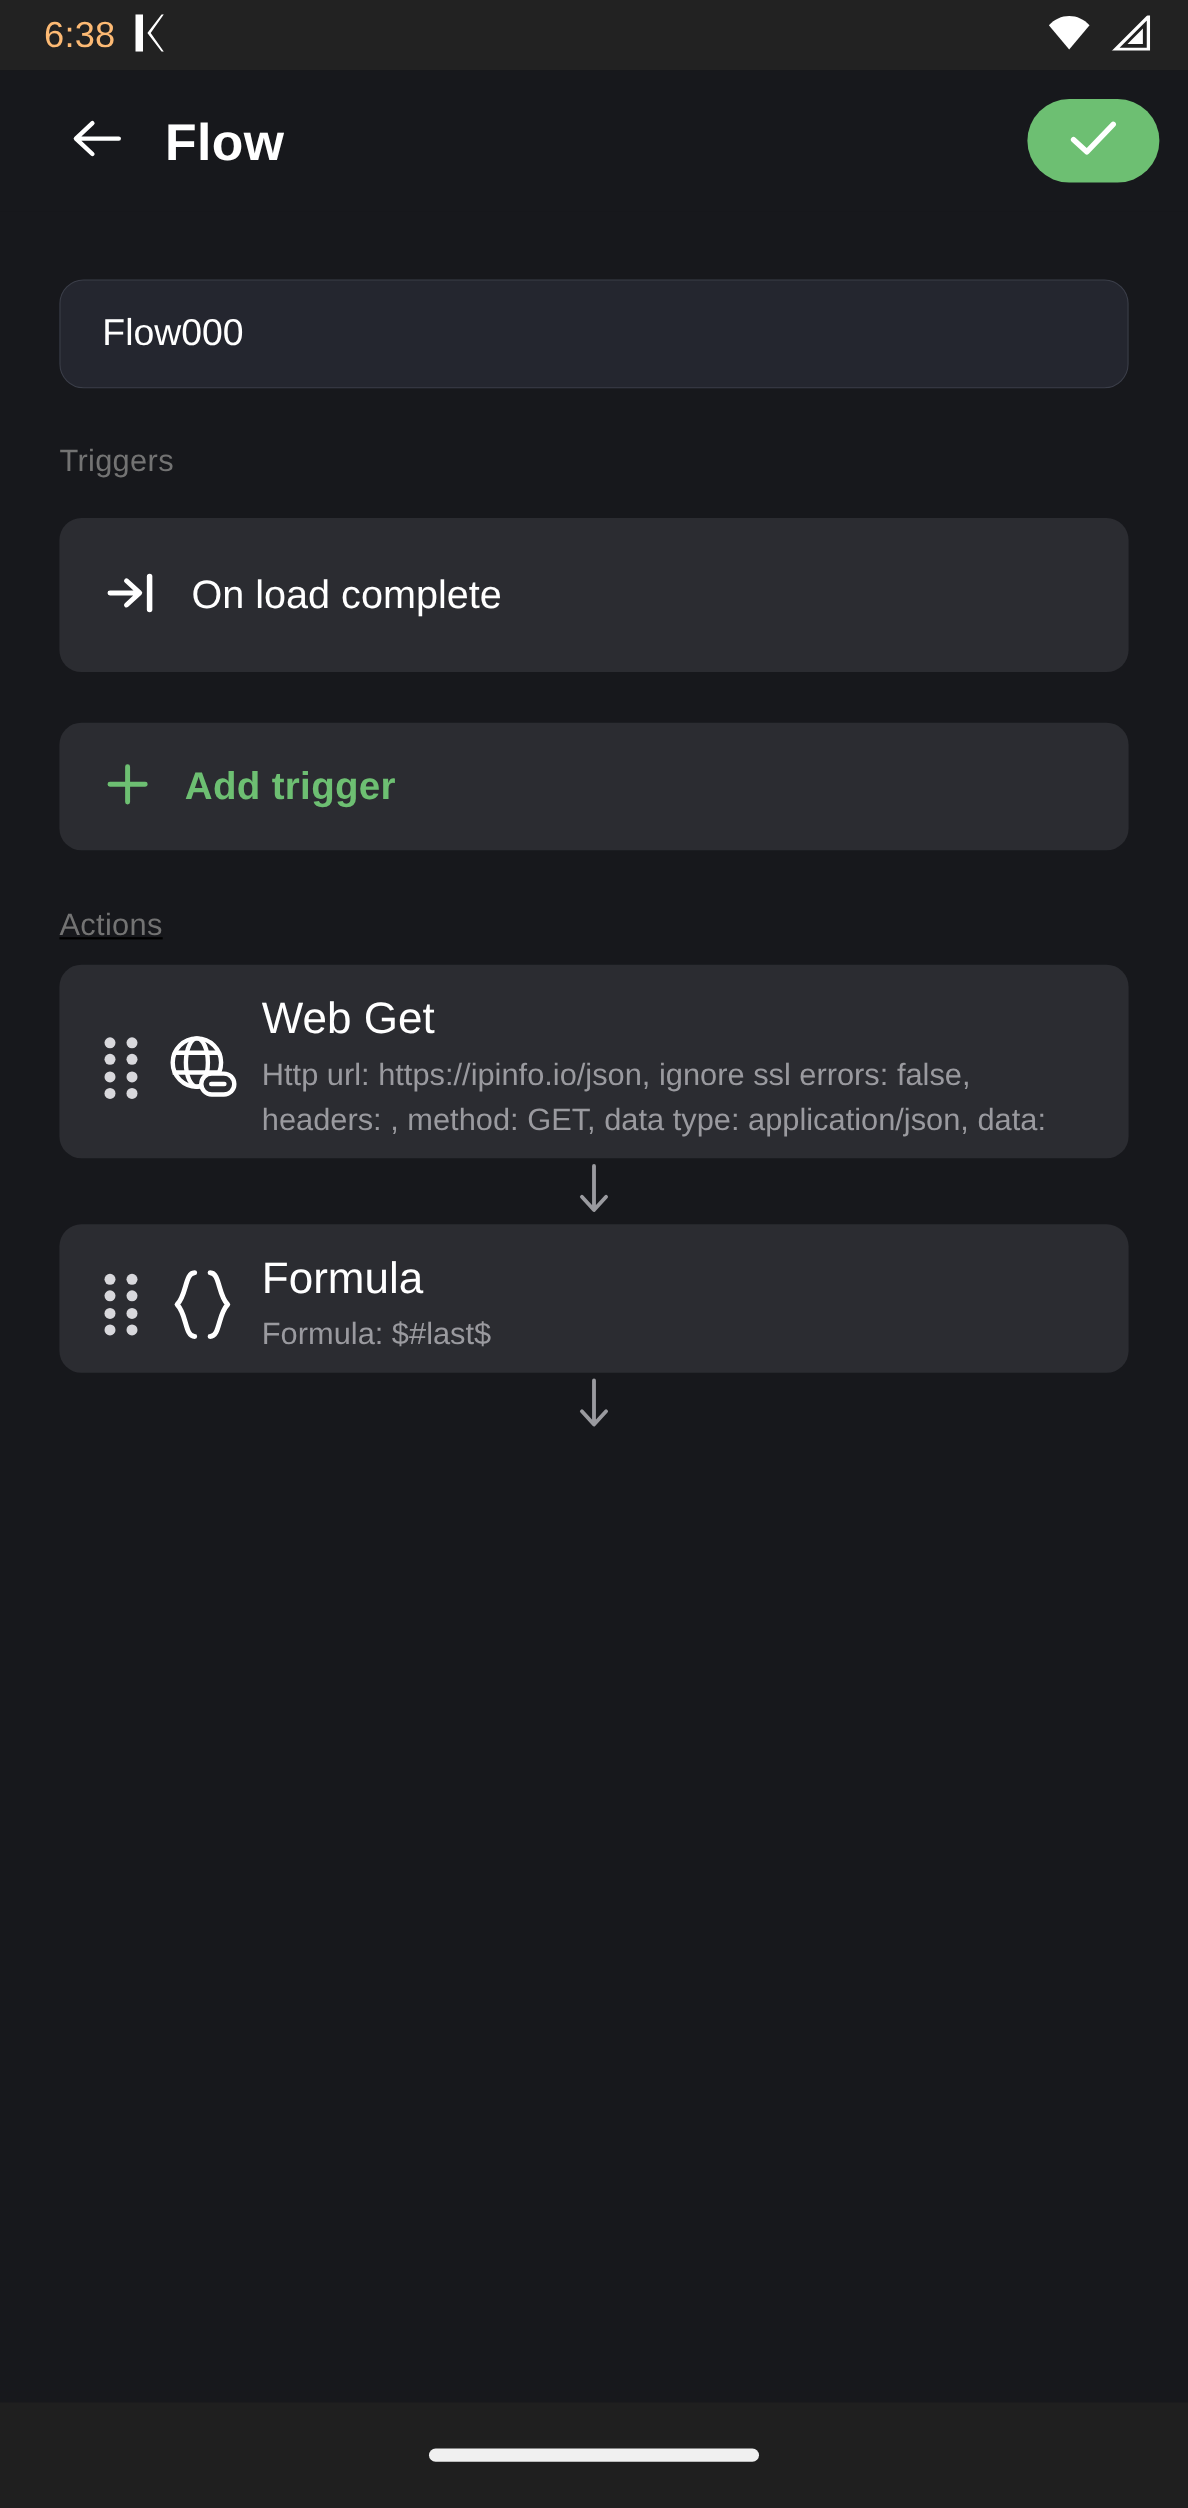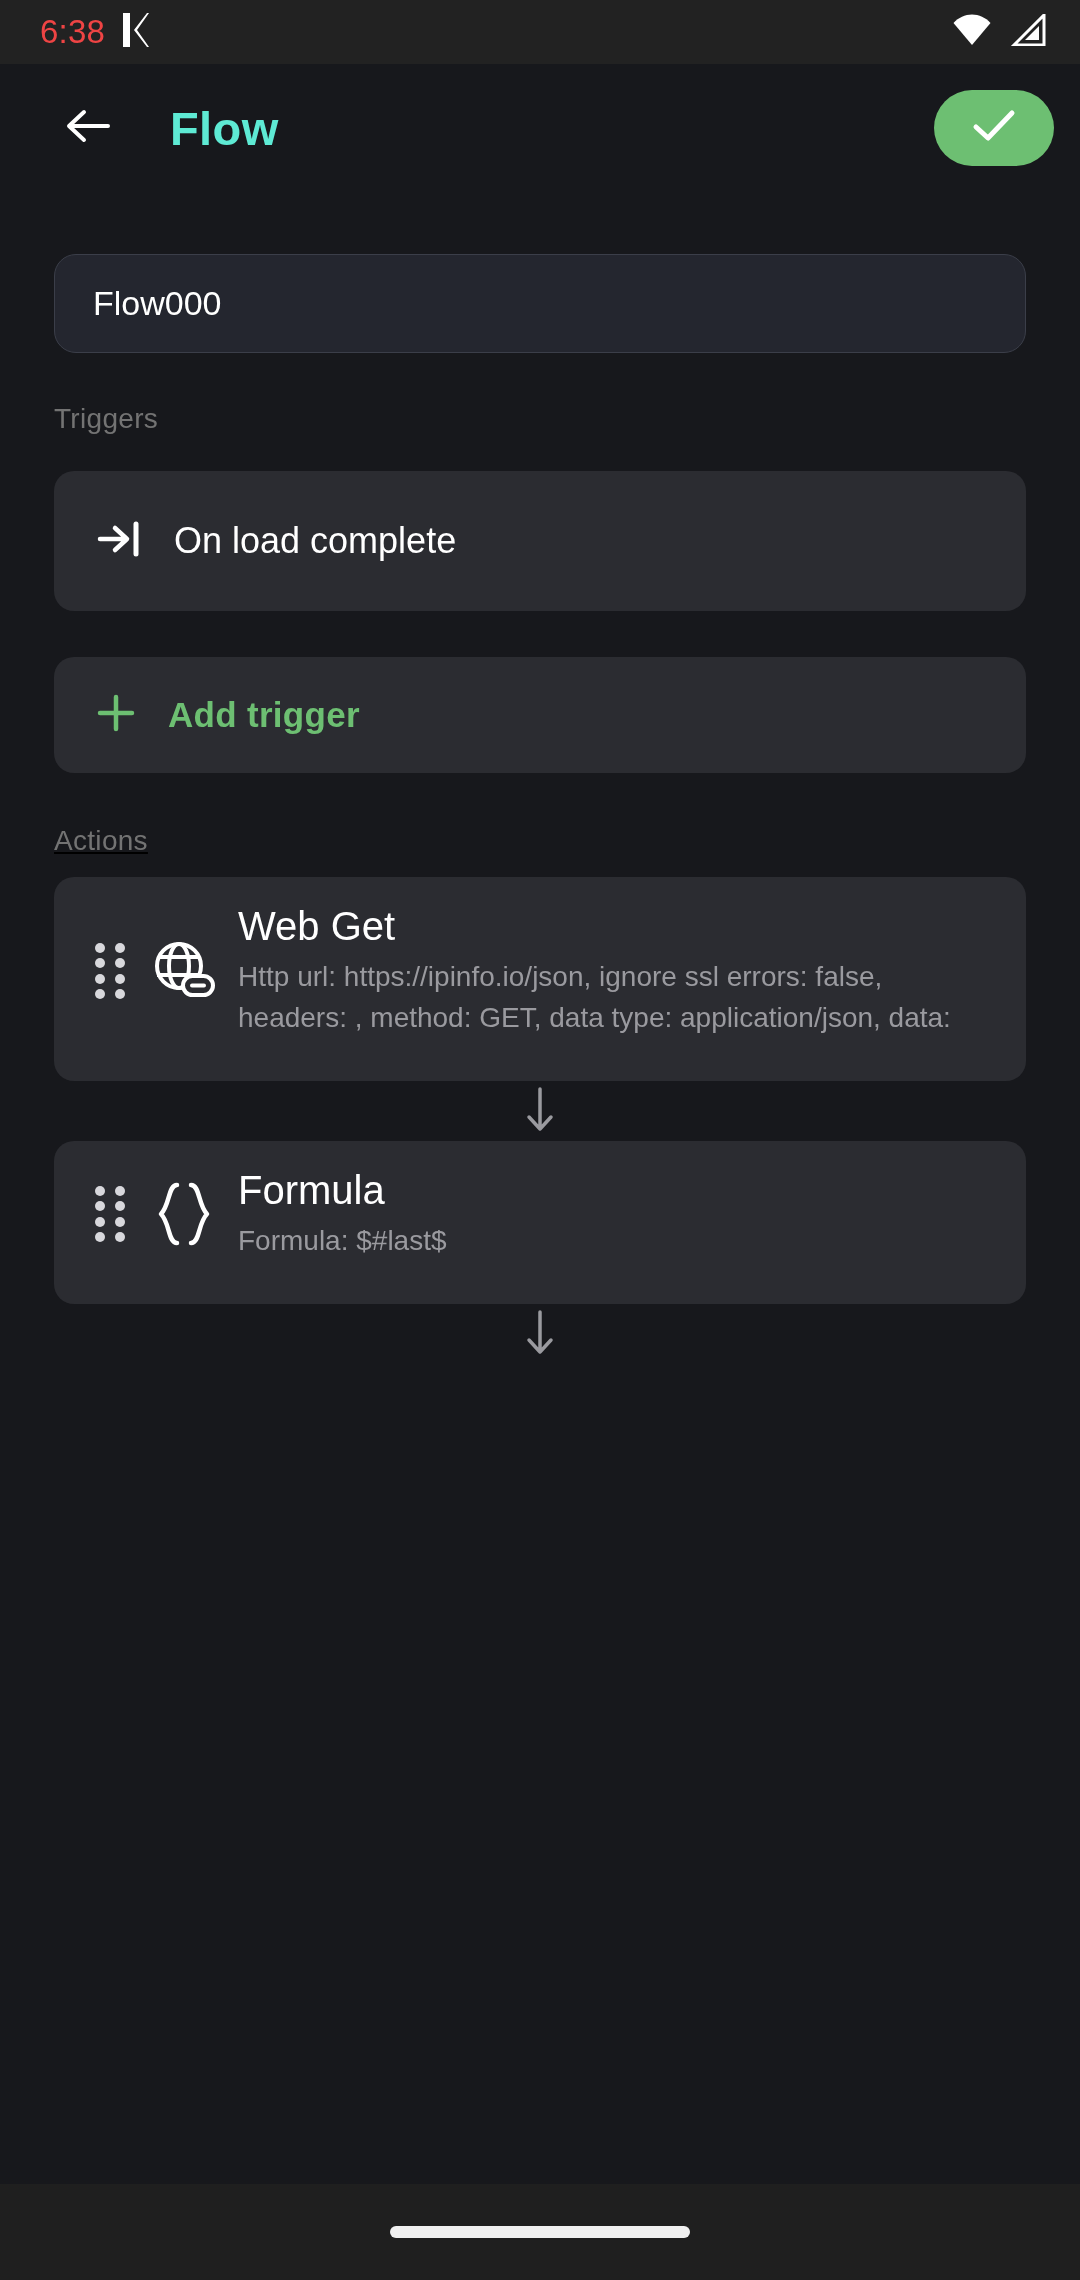--- a/index.html
+++ b/index.html
@@ -30,21 +30,21 @@
     justify-content: space-between;
     padding: 0 34px 0 40px;
     flex: 0 0 auto;
   }
   .status-left {
     display: flex;
     align-items: center;
     gap: 18px;
   }
   .status-clock {
-    color: #ef4444;
+    color: #fdba74;
     font-size: 33px;
     letter-spacing: 0.2px;
     text-align: right;
   }
   .status-right {
     display: flex;
     align-items: center;
     gap: 16px;
   }
   .icon-k { display: block; }
@@ -63,24 +63,24 @@
   .back-btn {
     width: 84px;
     height: 84px;
     display: flex;
     align-items: center;
     justify-content: center;
     border-radius: 50%;
     flex: 0 0 auto;
   }
   .app-title {
-    color: #5eead4;
+    color: #ffffff;
     font-size: 47px;
     font-weight: bold;
-    margin-left: 40px;
+    margin-left: 20px;
     letter-spacing: 0.4px;
     flex: 1 1 auto;
   }
   .save-btn {
     width: 120px;
     height: 76px;
     border-radius: 38px;
     background: #6dbf72;
     display: flex;
     align-items: center;
@@ -171,21 +171,21 @@
   }
   .add-label {
     color: #6dbf72;
     font-size: 35px;
     font-weight: bold;
     letter-spacing: 0.3px;
   }
 
   .card-action {
     margin-top: 20px;
-    padding: 26px 26px 42px 24px;
+    padding: 26px 26px 14px 24px;
     align-items: center;
     gap: 0;
   }
   .drag-handle {
     width: 64px;
     flex: 0 0 auto;
     display: flex;
     align-items: center;
     justify-content: center;
   }

